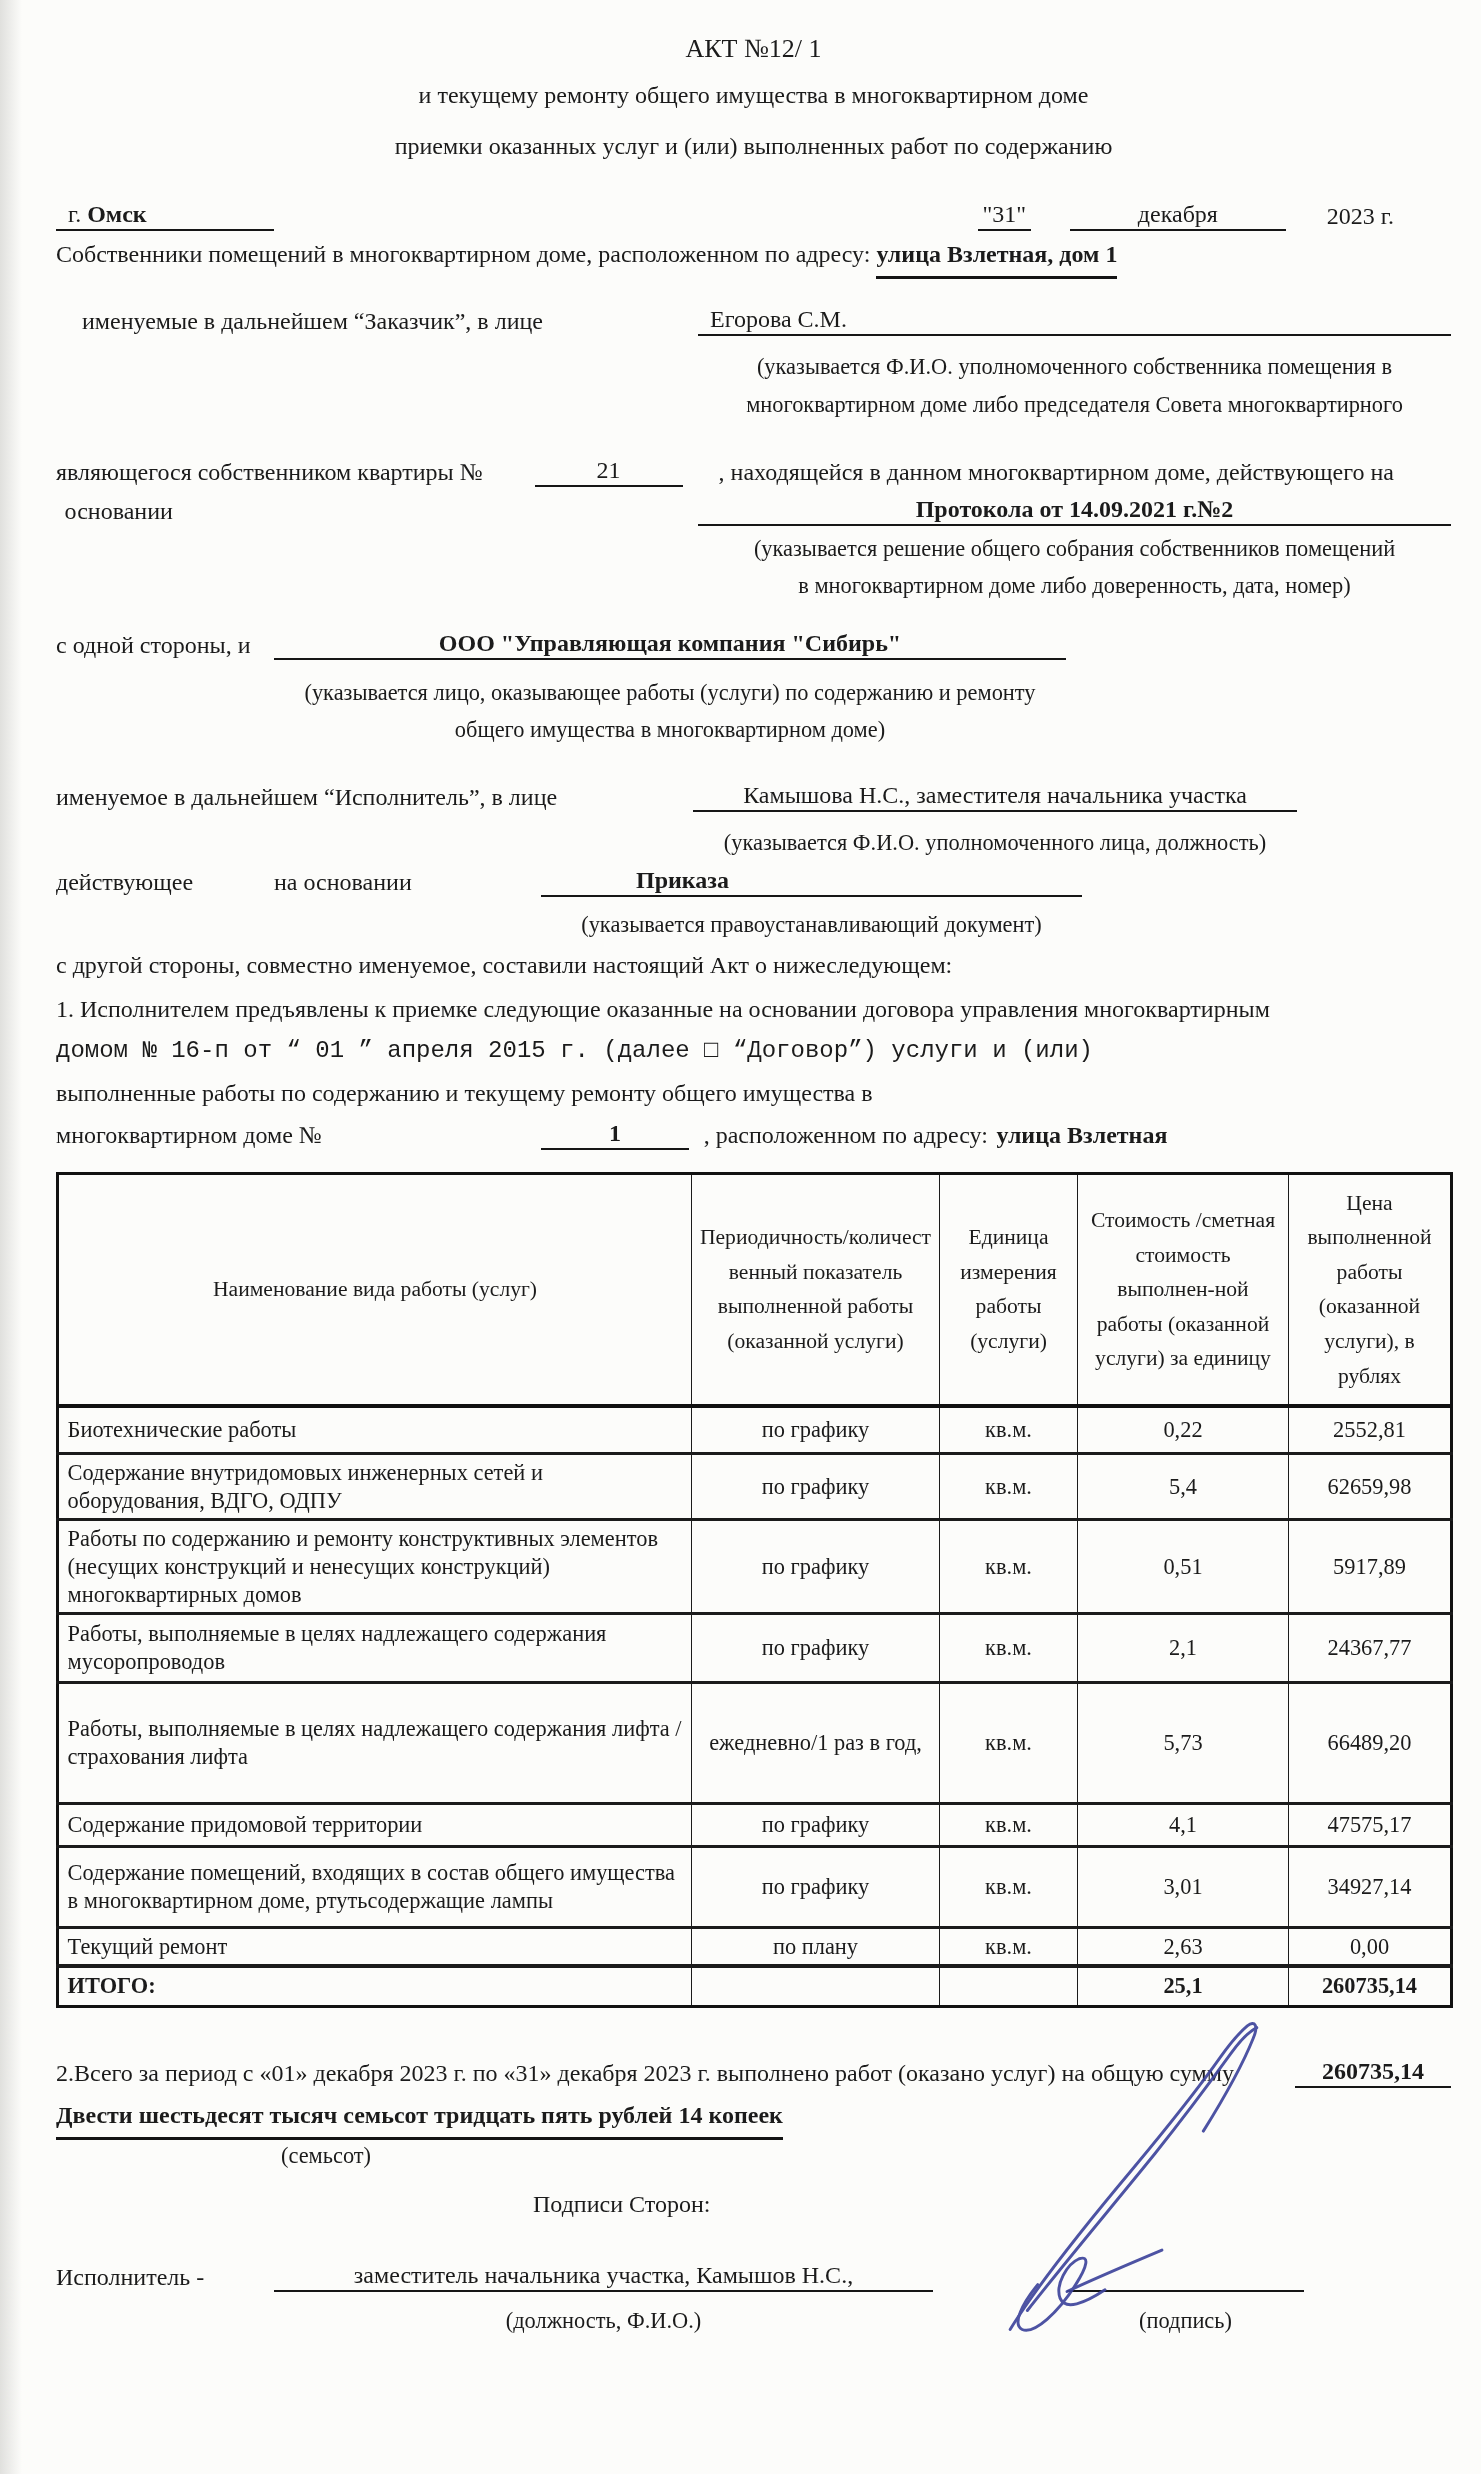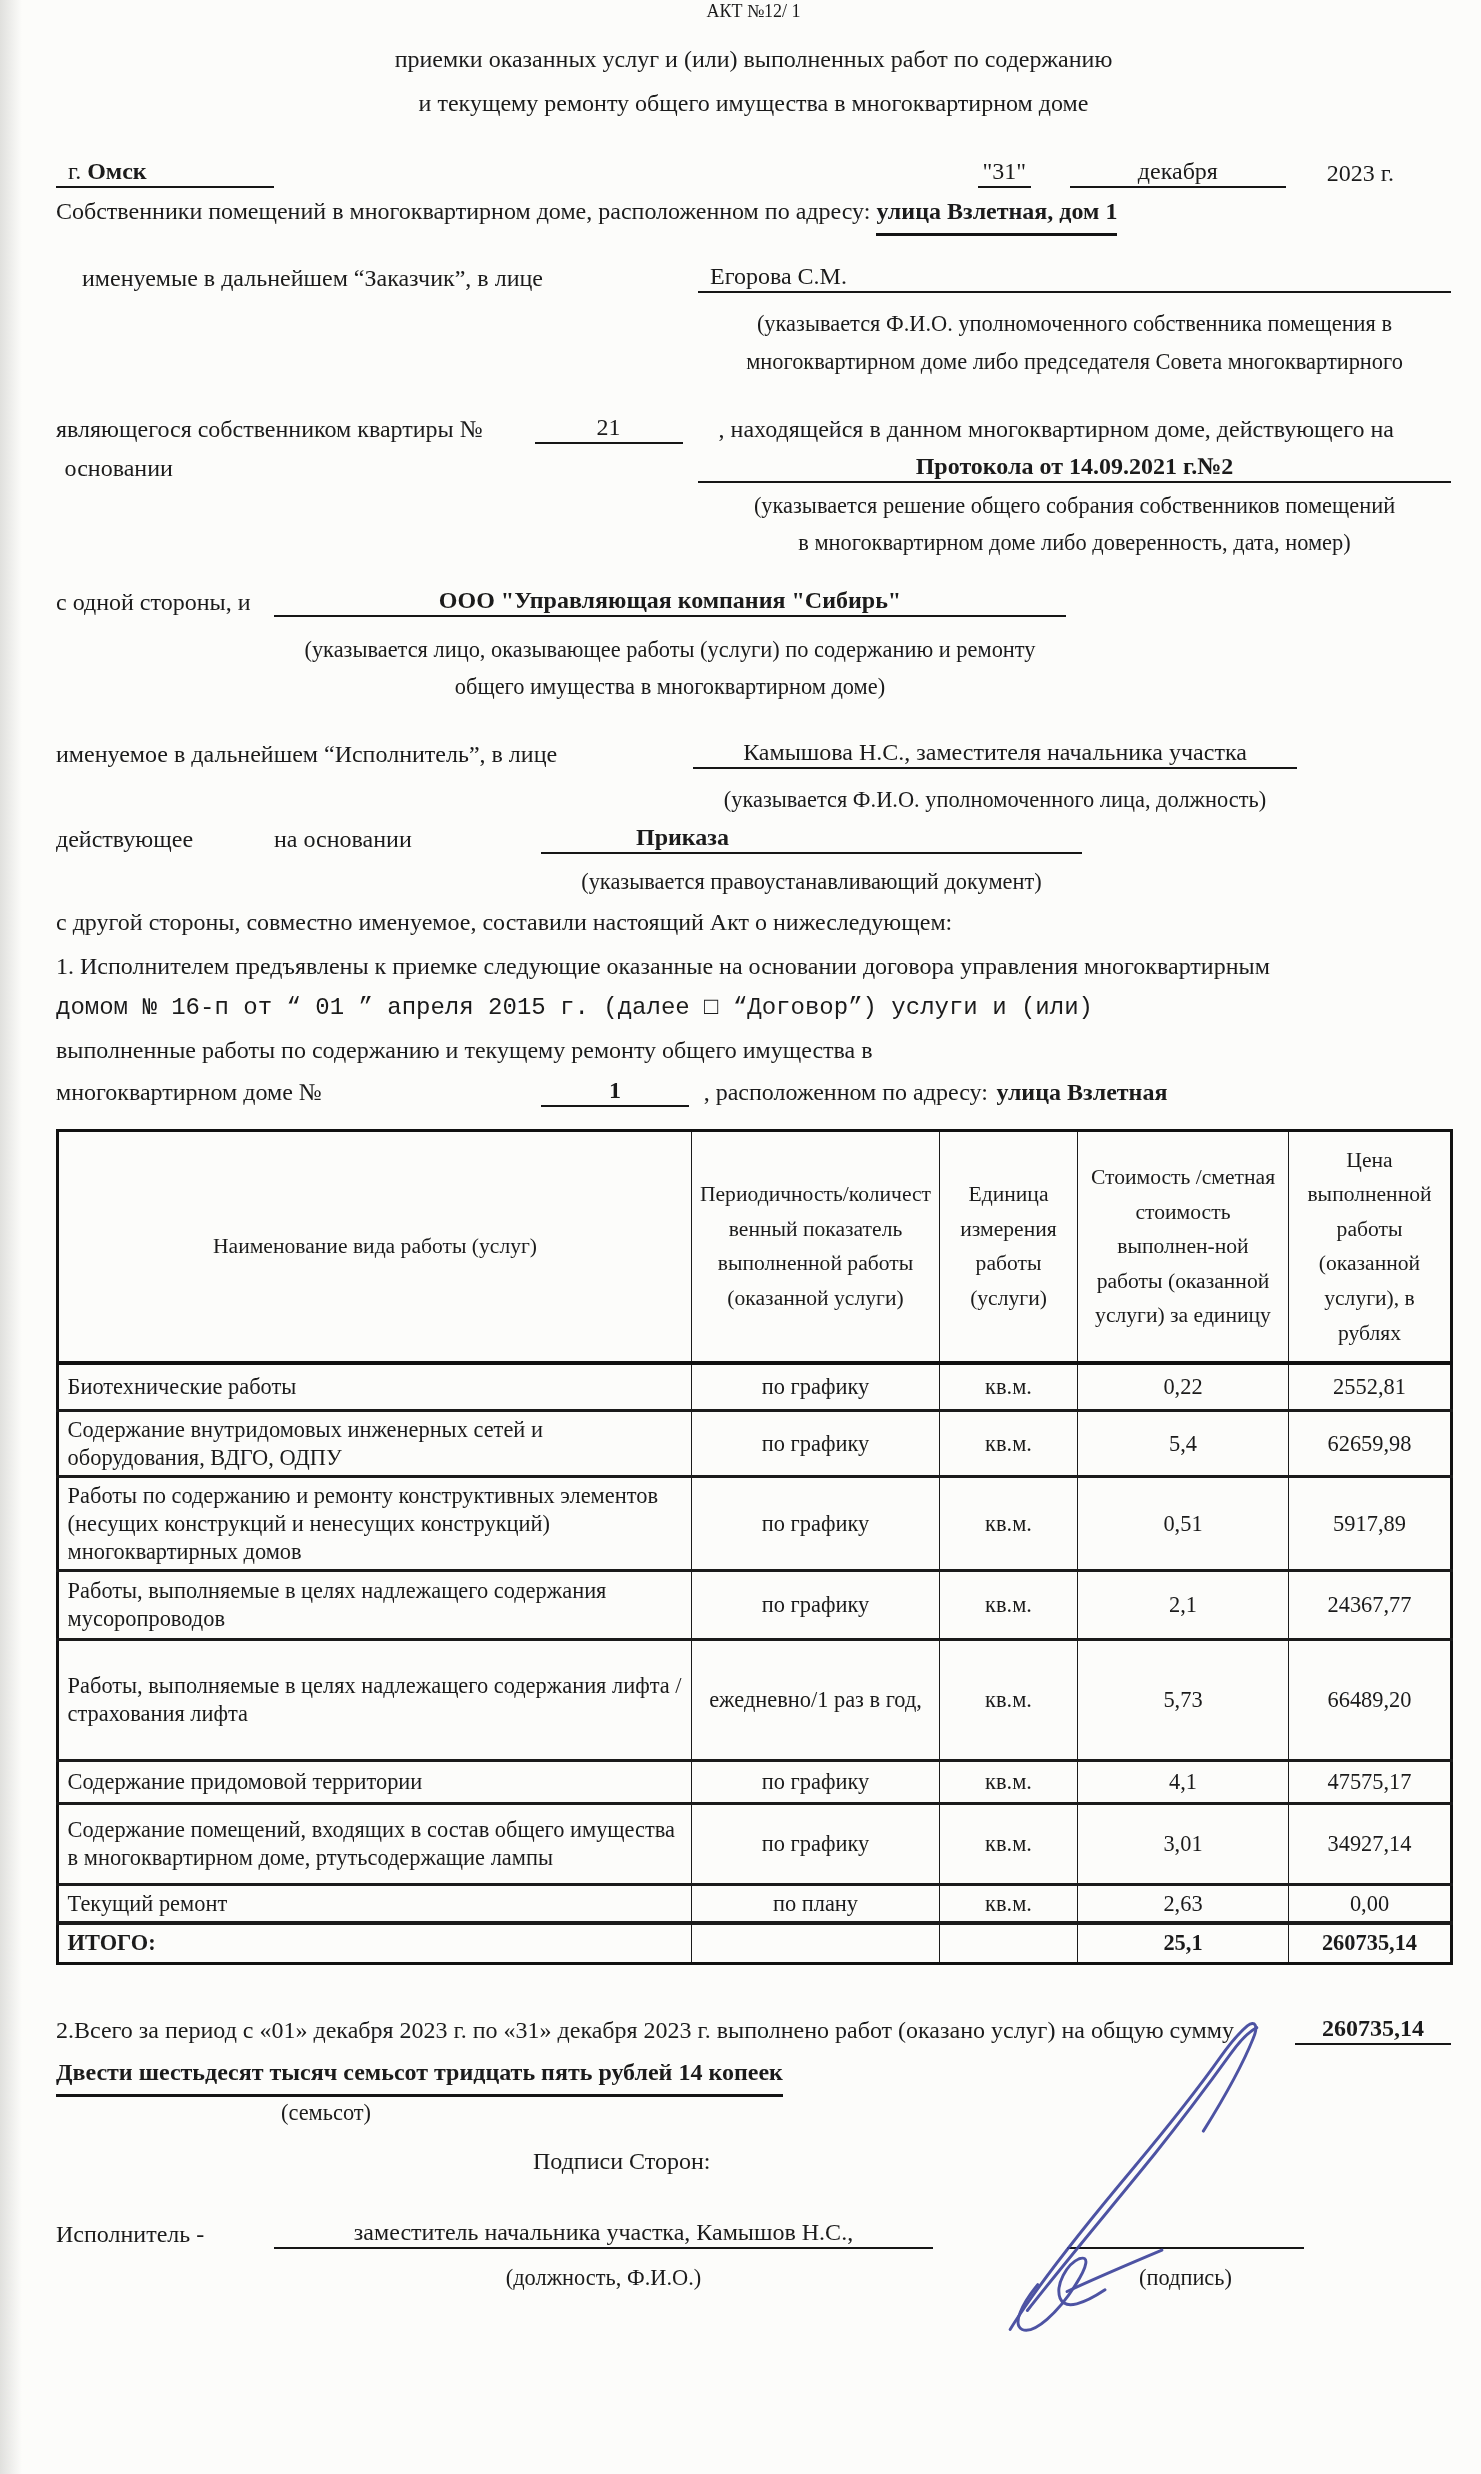--- a/index.html
+++ b/index.html
@@ -42,23 +42,23 @@
   .works tbody tr.total{height:40px;}
   .works tbody tr.total td{border-top-width:4.3px;font-weight:bold;}
   .sig-svg{position:absolute;left:984px;top:2000px;pointer-events:none;}
 </style>
 </head>
 <body>
 
 <div class="page">
   <div class="scan-edge"></div>
 
-  <div class="center" style="font-size:18px;">АКТ №12/ 1</div>
+  <div class="center" style="margin-top:33px;font-size:26px;">АКТ №12/ 1</div>
+  <div class="center" style="margin-top:14px;">и текущему ремонту общего имущества в многоквартирном доме</div>
   <div class="center" style="margin-top:21px;">приемки оказанных услуг и (или) выполненных работ по содержанию</div>
-  <div class="center" style="margin-top:14px;">и текущему ремонту общего имущества в многоквартирном доме</div>
 
   <div class="frow" style="margin-top:38px;">
     <span class="fld left" style="width:218px;"><span>г.</span>&nbsp;<span class="b">Омск</span></span>
     <span style="flex:1"></span>
     <span class="fld" style="width:53px;">"31"</span>
     <span style="width:39px;"></span>
     <span class="fld" style="width:216px;">декабря</span>
     <span style="width:41px;"></span>
     <span style="margin-right:57px;">2023 г.</span>
   </div>

